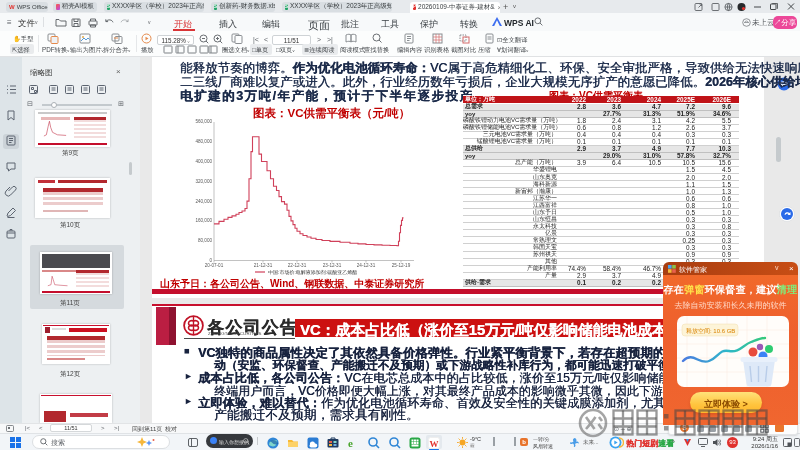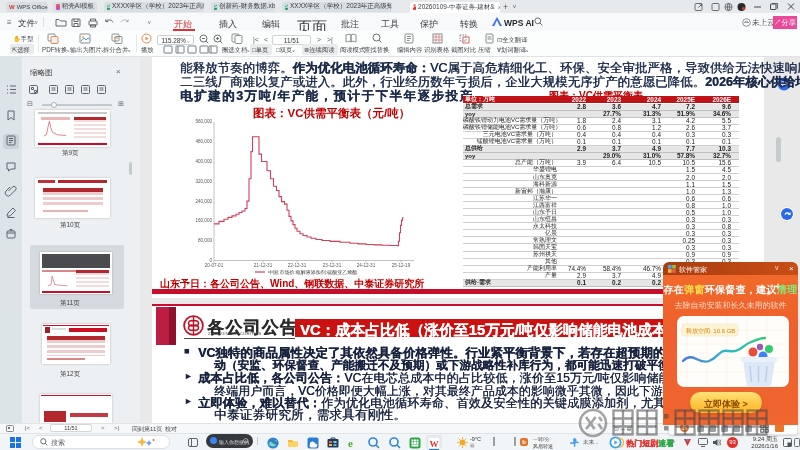--- a/index.html
+++ b/index.html
@@ -56,41 +56,41 @@
 <rect x="34" y="4" width="8" height="4" rx="0.5"></rect>
       <path d="M35.5 4V2h5v2M35.5 8v2h5V8h-5z"></path>
 <path d="M51 4.5c2-2.5 6-2 7 .8m-7.2-3v2.3h2.3"></path>
 <path d="M73 4.5c-2-2.5-6-2-7 .8m7.2-3v2.3h-2.3" opacity="0.45"></path>
 </g>
   </svg>
 <div class="a gr" style="left:148px;top:18.5px;font-size:5px">v</div>
 <div class="a" style="left:174px;top:17.5px;font-size:9px;color:#d93436">开始</div>
 <div class="a" style="left:219px;top:17.5px;font-size:9px;color:#3b4045">插入</div>
 <div class="a" style="left:262px;top:17.5px;font-size:9px;color:#3b4045">编辑</div>
-<div class="a" style="left:297px;top:17.5px;font-size:15px;color:#3b4045">页面</div>
+<div class="a" style="left:308px;top:17.5px;font-size:11px;color:#3b4045">页面</div>
 <div class="a" style="left:341px;top:17.5px;font-size:9px;color:#3b4045">批注</div>
 <div class="a" style="left:381px;top:17.5px;font-size:9px;color:#3b4045">工具</div>
 <div class="a" style="left:420px;top:17.5px;font-size:9px;color:#3b4045">保护</div>
 <div class="a" style="left:460px;top:17.5px;font-size:9px;color:#3b4045">转换</div>
 <div class="a" style="left:173px;top:29px;width:22px;height:2px;background:#d93436"></div>
 <svg class="a" style="left:492px;top:17px" width="10" height="9" viewBox="0 0 10 9">
     <path d="M5 0L10 9H0z" fill="#3b6cf0"></path>
     <path d="M5 3.2L7.8 9H2.2z" fill="#f7f9fa"></path>
   </svg>
 <div class="a" style="left:504px;top:17.5px;font-size:8.5px;font-weight:bold;color:#24292e">WPS AI</div>
 <svg class="a" style="left:534px;top:17px" width="9" height="9" viewBox="0 0 9 9">
     <circle cx="3.8" cy="3.8" r="2.9" stroke="#5f6368" fill="none" stroke-width="0.9"></circle>
     <path d="M6 6l2.4 2.4" stroke="#5f6368" stroke-width="0.9"></path>
   </svg>
 <svg class="a" style="left:742px;top:17.5px" width="9" height="9" viewBox="0 0 9 9">
     <circle cx="4.5" cy="4.5" r="3.8" stroke="#7a7e82" fill="none" stroke-width="0.8"></circle>
     <path d="M3 4.5a1.5 1.5 0 013 0m-4 0h5" stroke="#7a7e82" stroke-width="0.7" fill="none"></path>
   </svg>
 <div class="a" style="left:752px;top:18px;font-size:7.5px;color:#53575b">未上云</div>
-<div class="a" style="left:773px;top:15.5px;width:24px;height:13px;background:#ec4899;border-radius:0;color:#fff;font-size:7.5px;text-align:center;line-height:13px">↗分享</div>
+<div class="a" style="left:773px;top:15.5px;width:24px;height:13px;background:#ec4899;border-radius:5px;color:#fff;font-size:7.5px;text-align:center;line-height:13px">↗分享</div>
 <div class="a" style="left:0;top:31px;width:800px;height:26px;background:#fcfdfd;border-bottom:1px solid #e0e2e4"></div>
 <div class="a tb6" style="left:13px;top:35px">✋手型</div>
 <div class="a" style="left:10px;top:43.5px;width:24px;height:10.5px;background:#e9ebed;border-radius:2px"></div>
 <div class="a tb6" style="left:12px;top:45.5px">⇱选择</div>
 <div class="a" style="left:37.5px;top:35px;width:1px;height:17px;background:#e5e7e9"></div>
 <svg class="a" style="left:47px;top:33px" width="12" height="11" viewBox="0 0 12 11">
     <rect x="1" y="1" width="7" height="7" rx="1" fill="none" stroke="#8a8e92"></rect>
     <rect x="4" y="3.5" width="7" height="7" rx="1" fill="#eef1f4" stroke="#e5894a"></rect>
   </svg>
 <svg class="a" style="left:79px;top:33px" width="12" height="11" viewBox="0 0 12 11">
@@ -590,21 +590,21 @@
 <div class="a" style="left:295px;top:318.5px;width:469px;height:18.5px;background:#cc1111"></div>
 <div class="a" style="left:300px;top:320.5px;font-size:14.8px;font-weight:bold;color:#fff;white-space:nowrap;text-shadow:0.4px 0 #fff">VC：成本占比低（涨价至15万元/吨仅影响储能电池成本约1%），</div>
 <div class="a" style="left:184px;top:344.5px;font-size:9.5px;color:#18233f">■</div>
 <div class="a" style="left:198px;top:344.5px;font-size:12.5px;color:#18233f;white-space:nowrap;text-shadow:0.4px 0 currentColor"><b>VC独特的商品属性决定了其依然具备价格弹性。行业紧平衡背景下，若存在超预期的需求增长、供给扰</b></div>
 <div class="a" style="left:214px;top:357.5px;font-size:11.7px;color:#18233f;white-space:nowrap;text-shadow:0.4px 0 currentColor"><b>动（安监、环保督查、产能搬迁不及预期）或下游战略性补库行为，都可能迅速打破平衡，引起价格上涨。</b></div>
 <div class="a" style="left:184px;top:371px;font-size:9px;color:#18233f">►</div>
 <div class="a" style="left:198px;top:370px;font-size:12.2px;color:#18233f;white-space:nowrap;text-shadow:0.4px 0 currentColor"><b>成本占比低，各公司公告：</b>VC在电芯总成本中的占比较低，涨价至15万元/吨仅影响储能电池成本约1</div>
 <div class="a" style="left:214px;top:382.5px;font-size:12px;color:#18233f;white-space:nowrap;text-shadow:0.4px 0 currentColor">终端用户而言，VC价格即便大幅上涨，对其最终产品成本的影响微乎其微，因此下游对涨价的容忍度相对较</div>
 <div class="a" style="left:184px;top:395.5px;font-size:9px;color:#18233f">►</div>
 <div class="a" style="left:198px;top:394.5px;font-size:12.3px;color:#18233f;white-space:nowrap;text-shadow:0.4px 0 currentColor"><b>立即体验，难以替代：</b>作为优化电池循环寿命、首效及安全性的关键成膜添加剂，尤其在高端LFP电池</div>
-<div class="a" style="left:214px;top:407px;font-size:12.8px;color:#18233f;white-space:nowrap;text-shadow:0.4px 0 currentColor">中泰证券研究所，需求具有刚性。</div>
+<div class="a" style="left:214px;top:407px;font-size:12.8px;color:#18233f;white-space:nowrap;text-shadow:0.4px 0 currentColor">产能搬迁不及预期，需求具有刚性。</div>
 <div class="a" style="left:0;top:423px;width:800px;height:10px;background:#f7f8f9;border-top:1px solid #e2e4e6"></div>
 <svg class="a" style="left:6px;top:425px" width="8" height="7" viewBox="0 0 8 7">
     <rect x="0.5" y="0.5" width="7" height="6" rx="1" fill="none" stroke="#6b6f73" stroke-width="0.8"></rect>
     <rect x="2" y="2" width="2" height="2" fill="#6b6f73"></rect>
   </svg>
 <div class="a gr" style="left:25px;top:424.5px;font-size:6px">|&lt;</div>
 <div class="a gr" style="left:39px;top:424.5px;font-size:6px">&lt;</div>
 <div class="a" style="left:50px;top:424px;width:42px;height:8px;background:#fff;border:1px solid #d5d8da;border-radius:2px;font-size:5.5px;color:#333;text-align:center;line-height:7px">11/51</div>
 <div class="a gr" style="left:101px;top:424.5px;font-size:6px">&gt;</div>
 <div class="a gr" style="left:114px;top:424.5px;font-size:6px">&gt;|</div>

